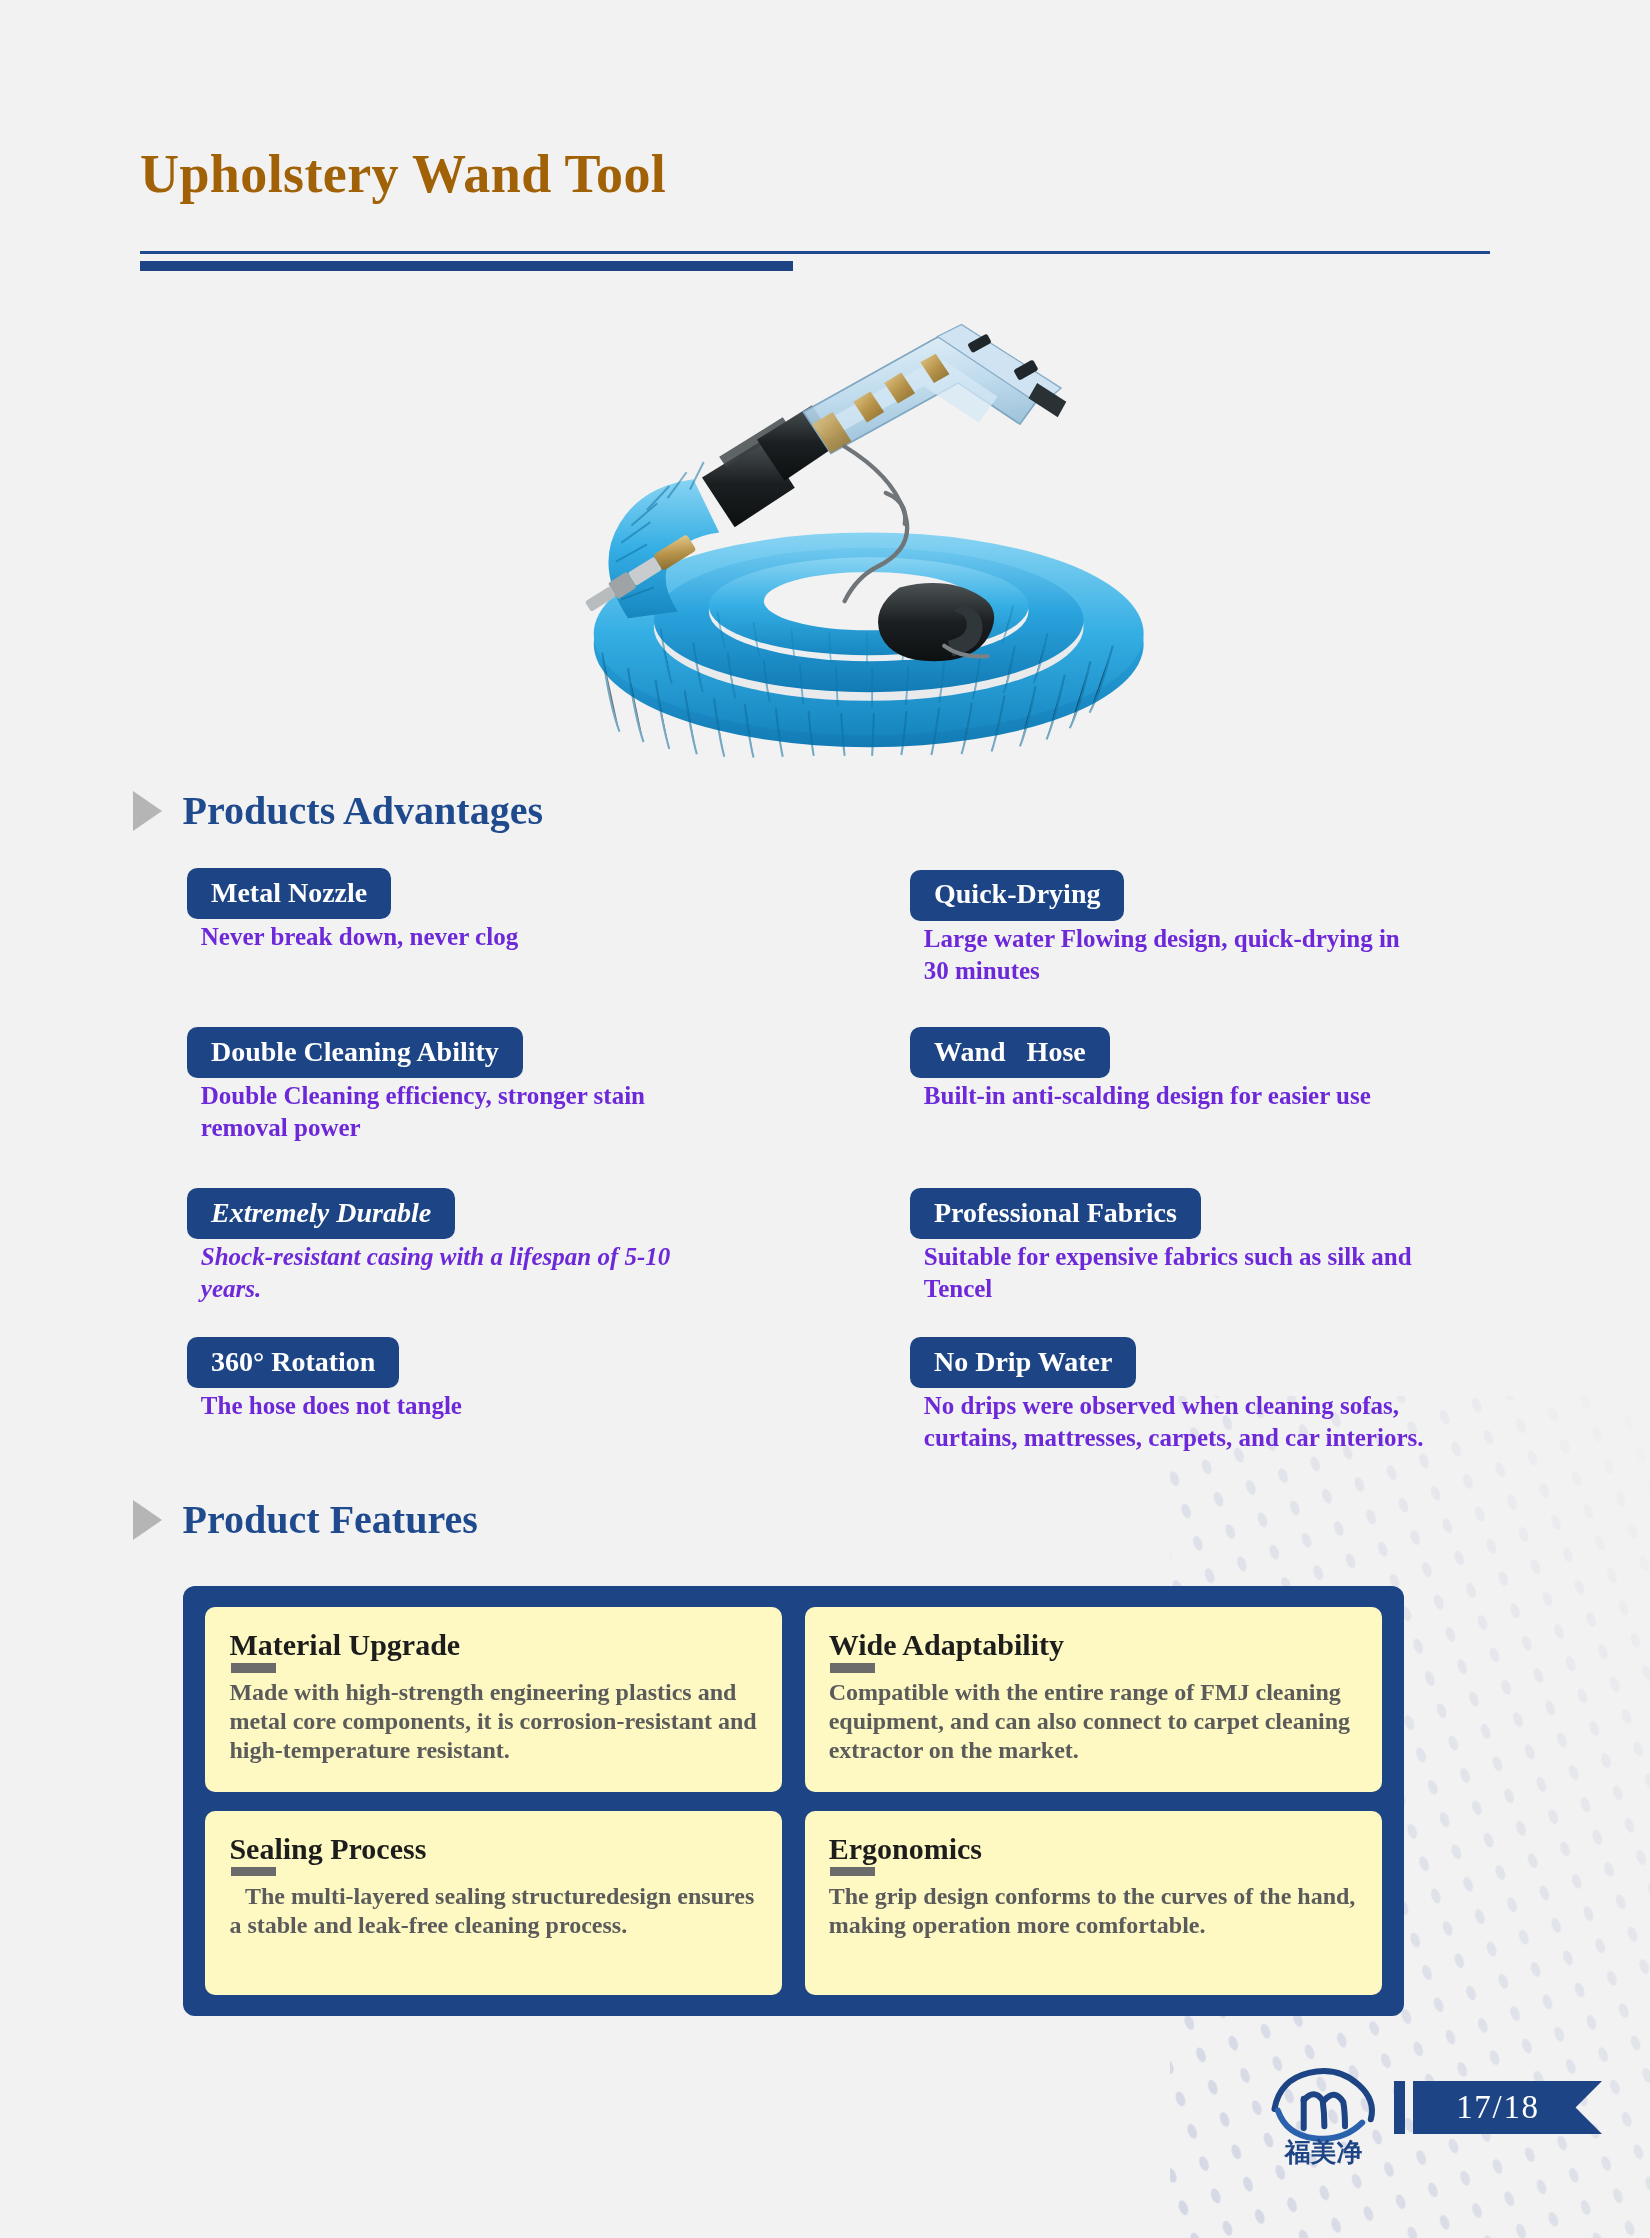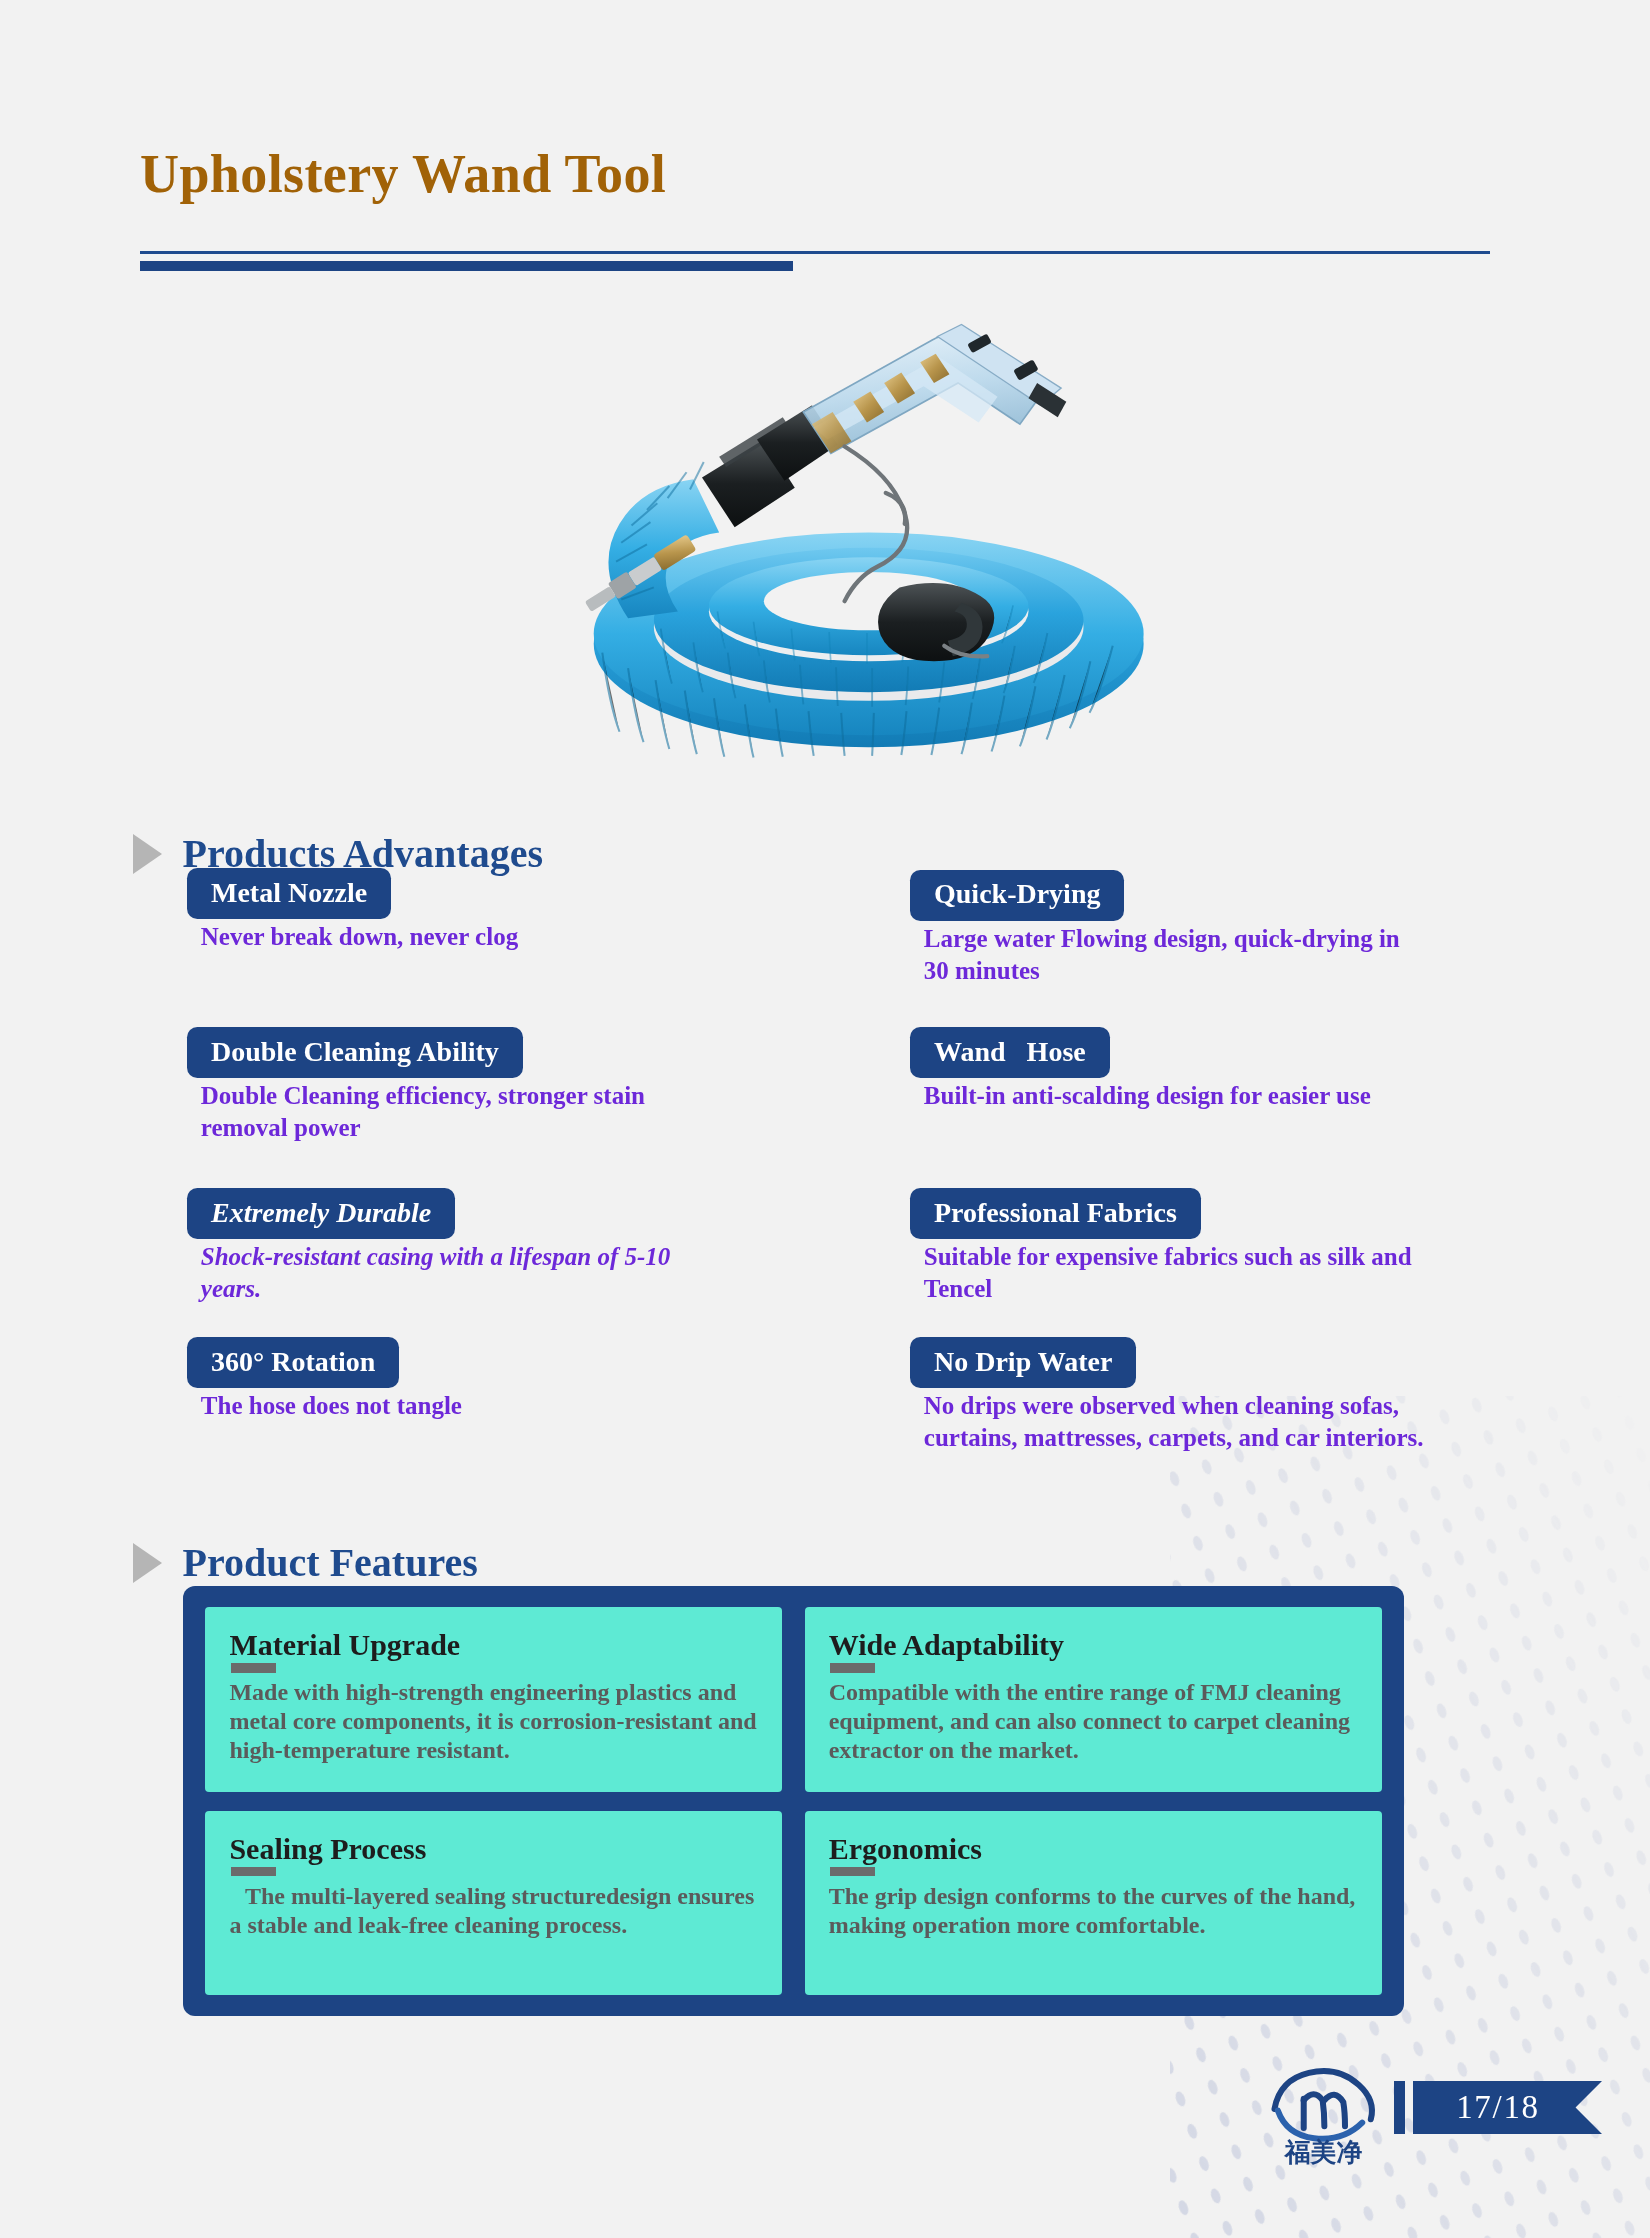--- a/index.html
+++ b/index.html
@@ -62,21 +62,20 @@
     width:791px; height:464px;
   }
   .hero svg{ width:100%; height:100%; display:block; }
 
   
   .section-head{
     position:absolute;
     display:flex;
     align-items:center;
     gap:20.6px;
-    margin-top:43px;
   }
   .tri-bullet{
     width:0; height:0;
     border-left:29px solid #b5b5b5;
     border-top:20px solid transparent;
     border-bottom:20px solid transparent;
     flex:0 0 auto;
   }
   .section-title{
     font-size:40px;
@@ -123,22 +122,22 @@
     width:1221px; height:430px;
     background:#1d4484;
     border-radius:12px;
     padding:20.6px 22.4px;
     display:grid;
     grid-template-columns:1fr 1fr;
     grid-template-rows:1fr 1fr;
     gap:19px 22.4px;
   }
   .feature-card{
-    background:#5eead4;
-    border-radius:4px;
+    background:#fef9c3;
+    border-radius:10px;
     padding:22.4px 24px 19px 24px;
     position:relative;
     overflow:hidden;
   }
   .feature-title{
     font-size:30px;
     font-weight:700;
     color:#1d1d1d;
     line-height:1.05;
   }

